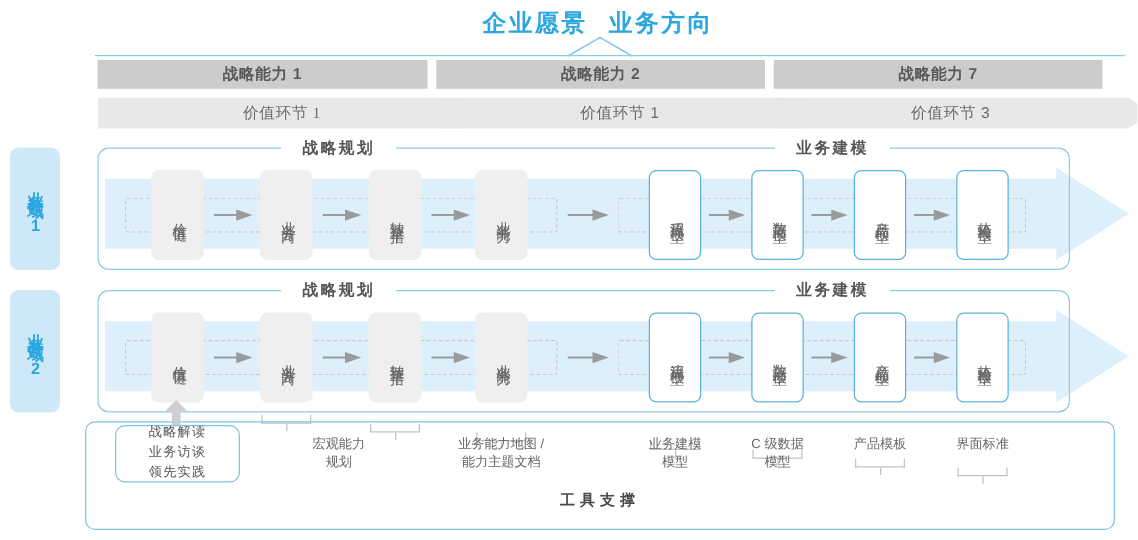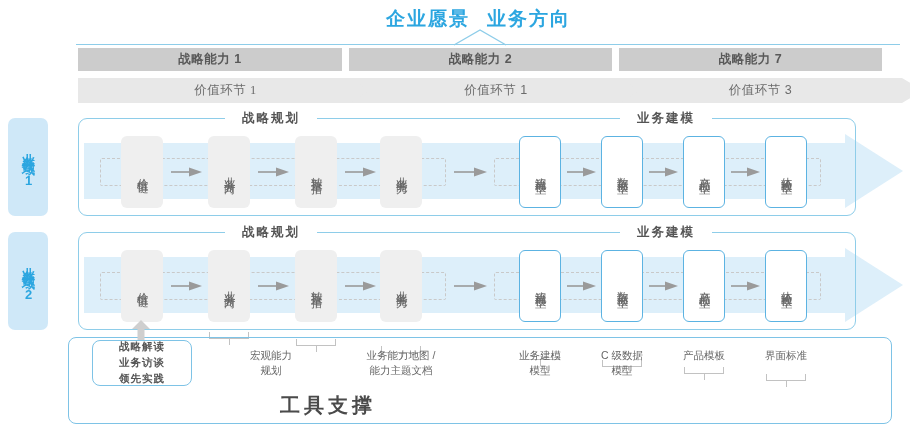--- a/index.html
+++ b/index.html
@@ -42,22 +42,22 @@
 
   
   .brk{height:7px;border-left:1px solid #c2c2c2;border-right:1px solid #c2c2c2;box-sizing:border-box;position:relative;}
   .brk::before{content:"";position:absolute;left:-1px;right:-1px;bottom:0;border-bottom:1px solid #c2c2c2;}
   .brk::after{content:"";position:absolute;left:50%;bottom:-6px;width:1px;height:6px;background:#c2c2c2;}
   .btmlbl{font-size:10.5px;color:#666;text-align:center;line-height:1.45;white-space:pre-line;}
 
   .toolbox{border:1.3px solid #7ec3e6;border-radius:8px;box-sizing:border-box;}
   .stratbox{border:1.3px solid #7ec3e6;border-radius:8px;box-sizing:border-box;display:flex;
             align-items:center;justify-content:center;}
-  .stratbox span{font-size:10.5px;color:#555;line-height:1.5;text-align:center;white-space:pre-line;letter-spacing:1px;font-weight:bold;}
-  .footlbl{font-size:20px;font-weight:bold;color:#4a4a4a;letter-spacing:4px;}
+  .stratbox span{font-size:10.5px;color:#555;line-height:1.5;text-align:center;white-space:pre-line;letter-spacing:1px;}
+  .footlbl{font-size:12px;font-weight:bold;color:#4a4a4a;letter-spacing:4px;text-align:center;}
 </style>
 </head>
 <body>
 
 <div id="stage">
 
   <div class="abs title" style="left:370px;top:6px;margin-left:16px;">企业愿景</div>
   <div class="abs title" style="left:487px;top:6px;">业务方向</div>
 
   <div class="abs" style="left:452px;top:28px;">

